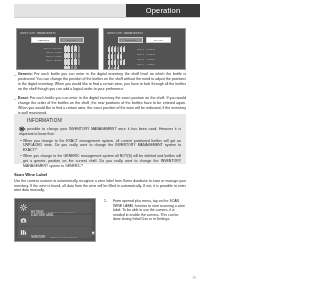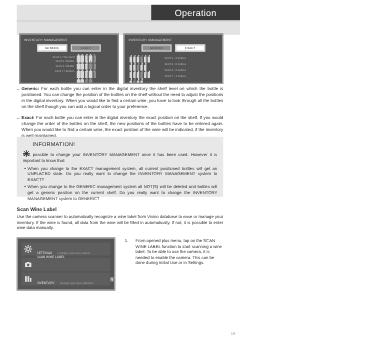--- a/index.html
+++ b/index.html
@@ -8,21 +8,21 @@
     font-family: "Liberation Sans", sans-serif;
     background:#ffffff;
     color:#2b2b2b;
     position:relative;
     overflow:hidden;
   }
   .page { position:relative; width:200px; height:284px; background:#fff; }
 
   
   .header-bar{
-    position:absolute; left:14px; top:4px; right:0; height:25px;
+    position:absolute; left:14px; top:4px; right:0; height:14px;
     background:#e3e3e3;
   }
   .header-bar .tab{
     position:absolute; right:0; top:0; height:13px; width:74px;
     background:#3a3a3a; color:#fff;
     font-size:7.5px; line-height:13px; text-align:center;
     letter-spacing:.2px;
   }
   .header-rule{
     position:absolute; left:14px; right:0; top:17px; height:1px; background:#cfcfcf;

